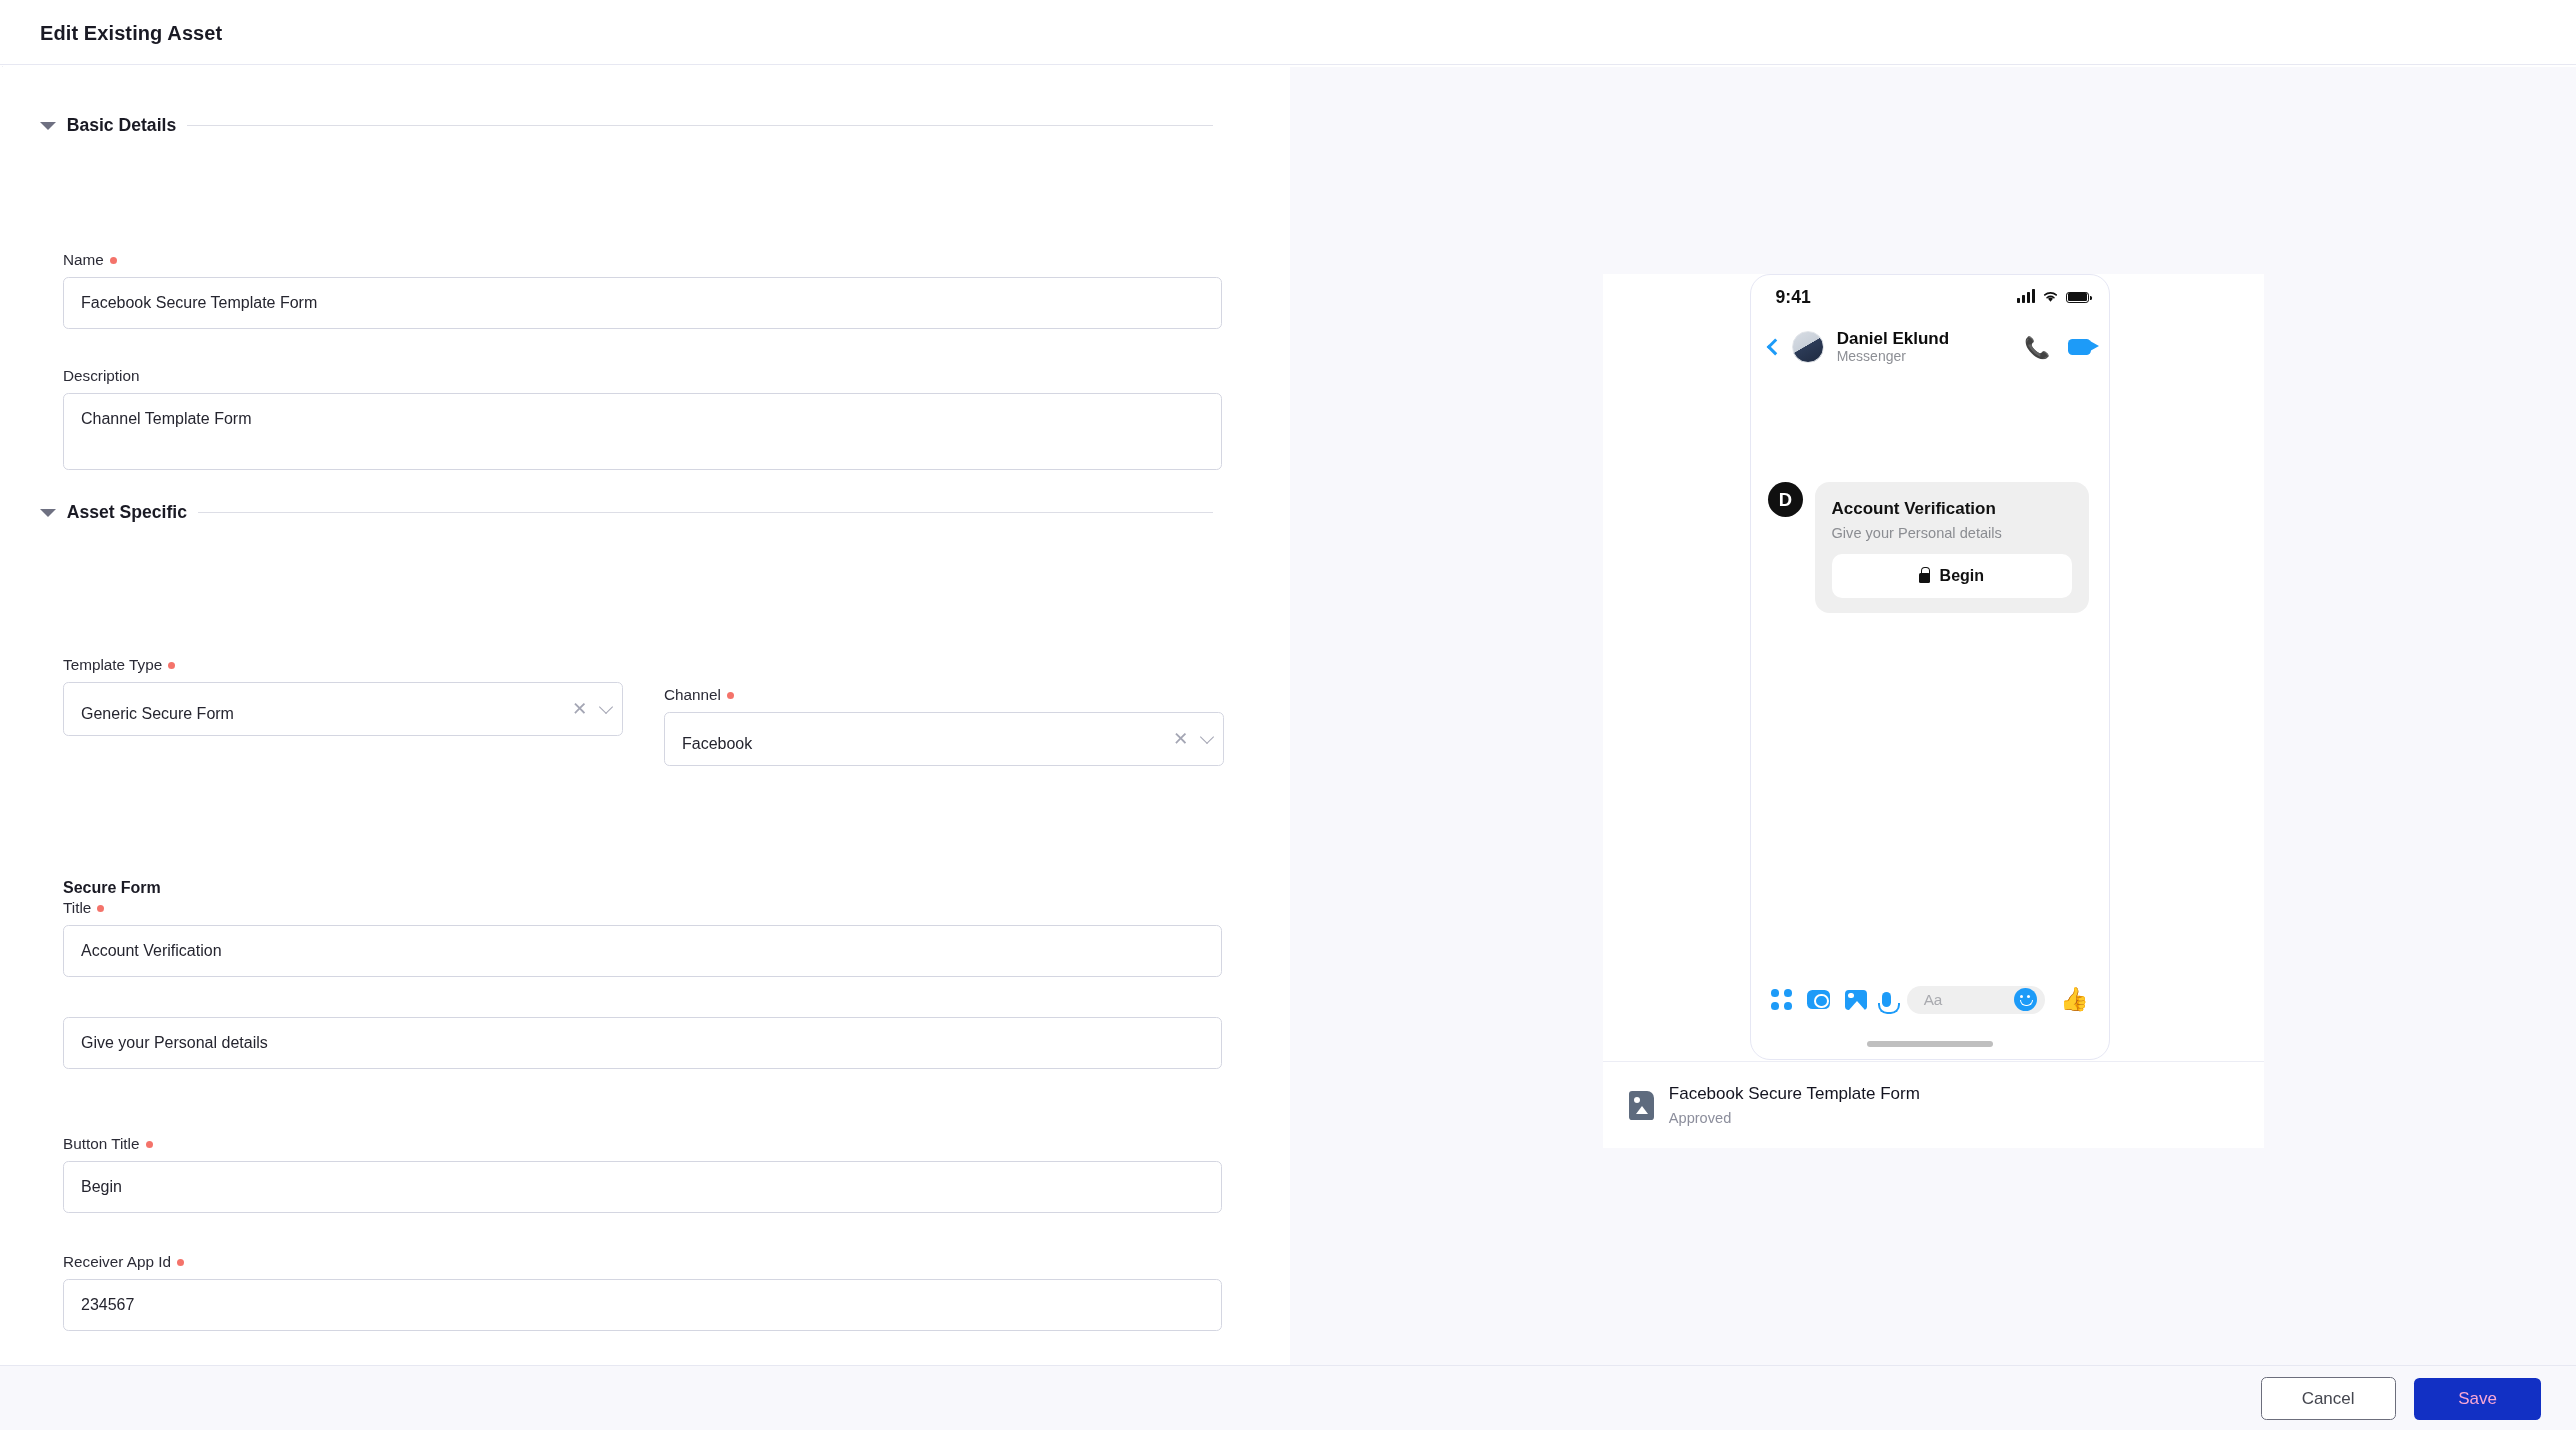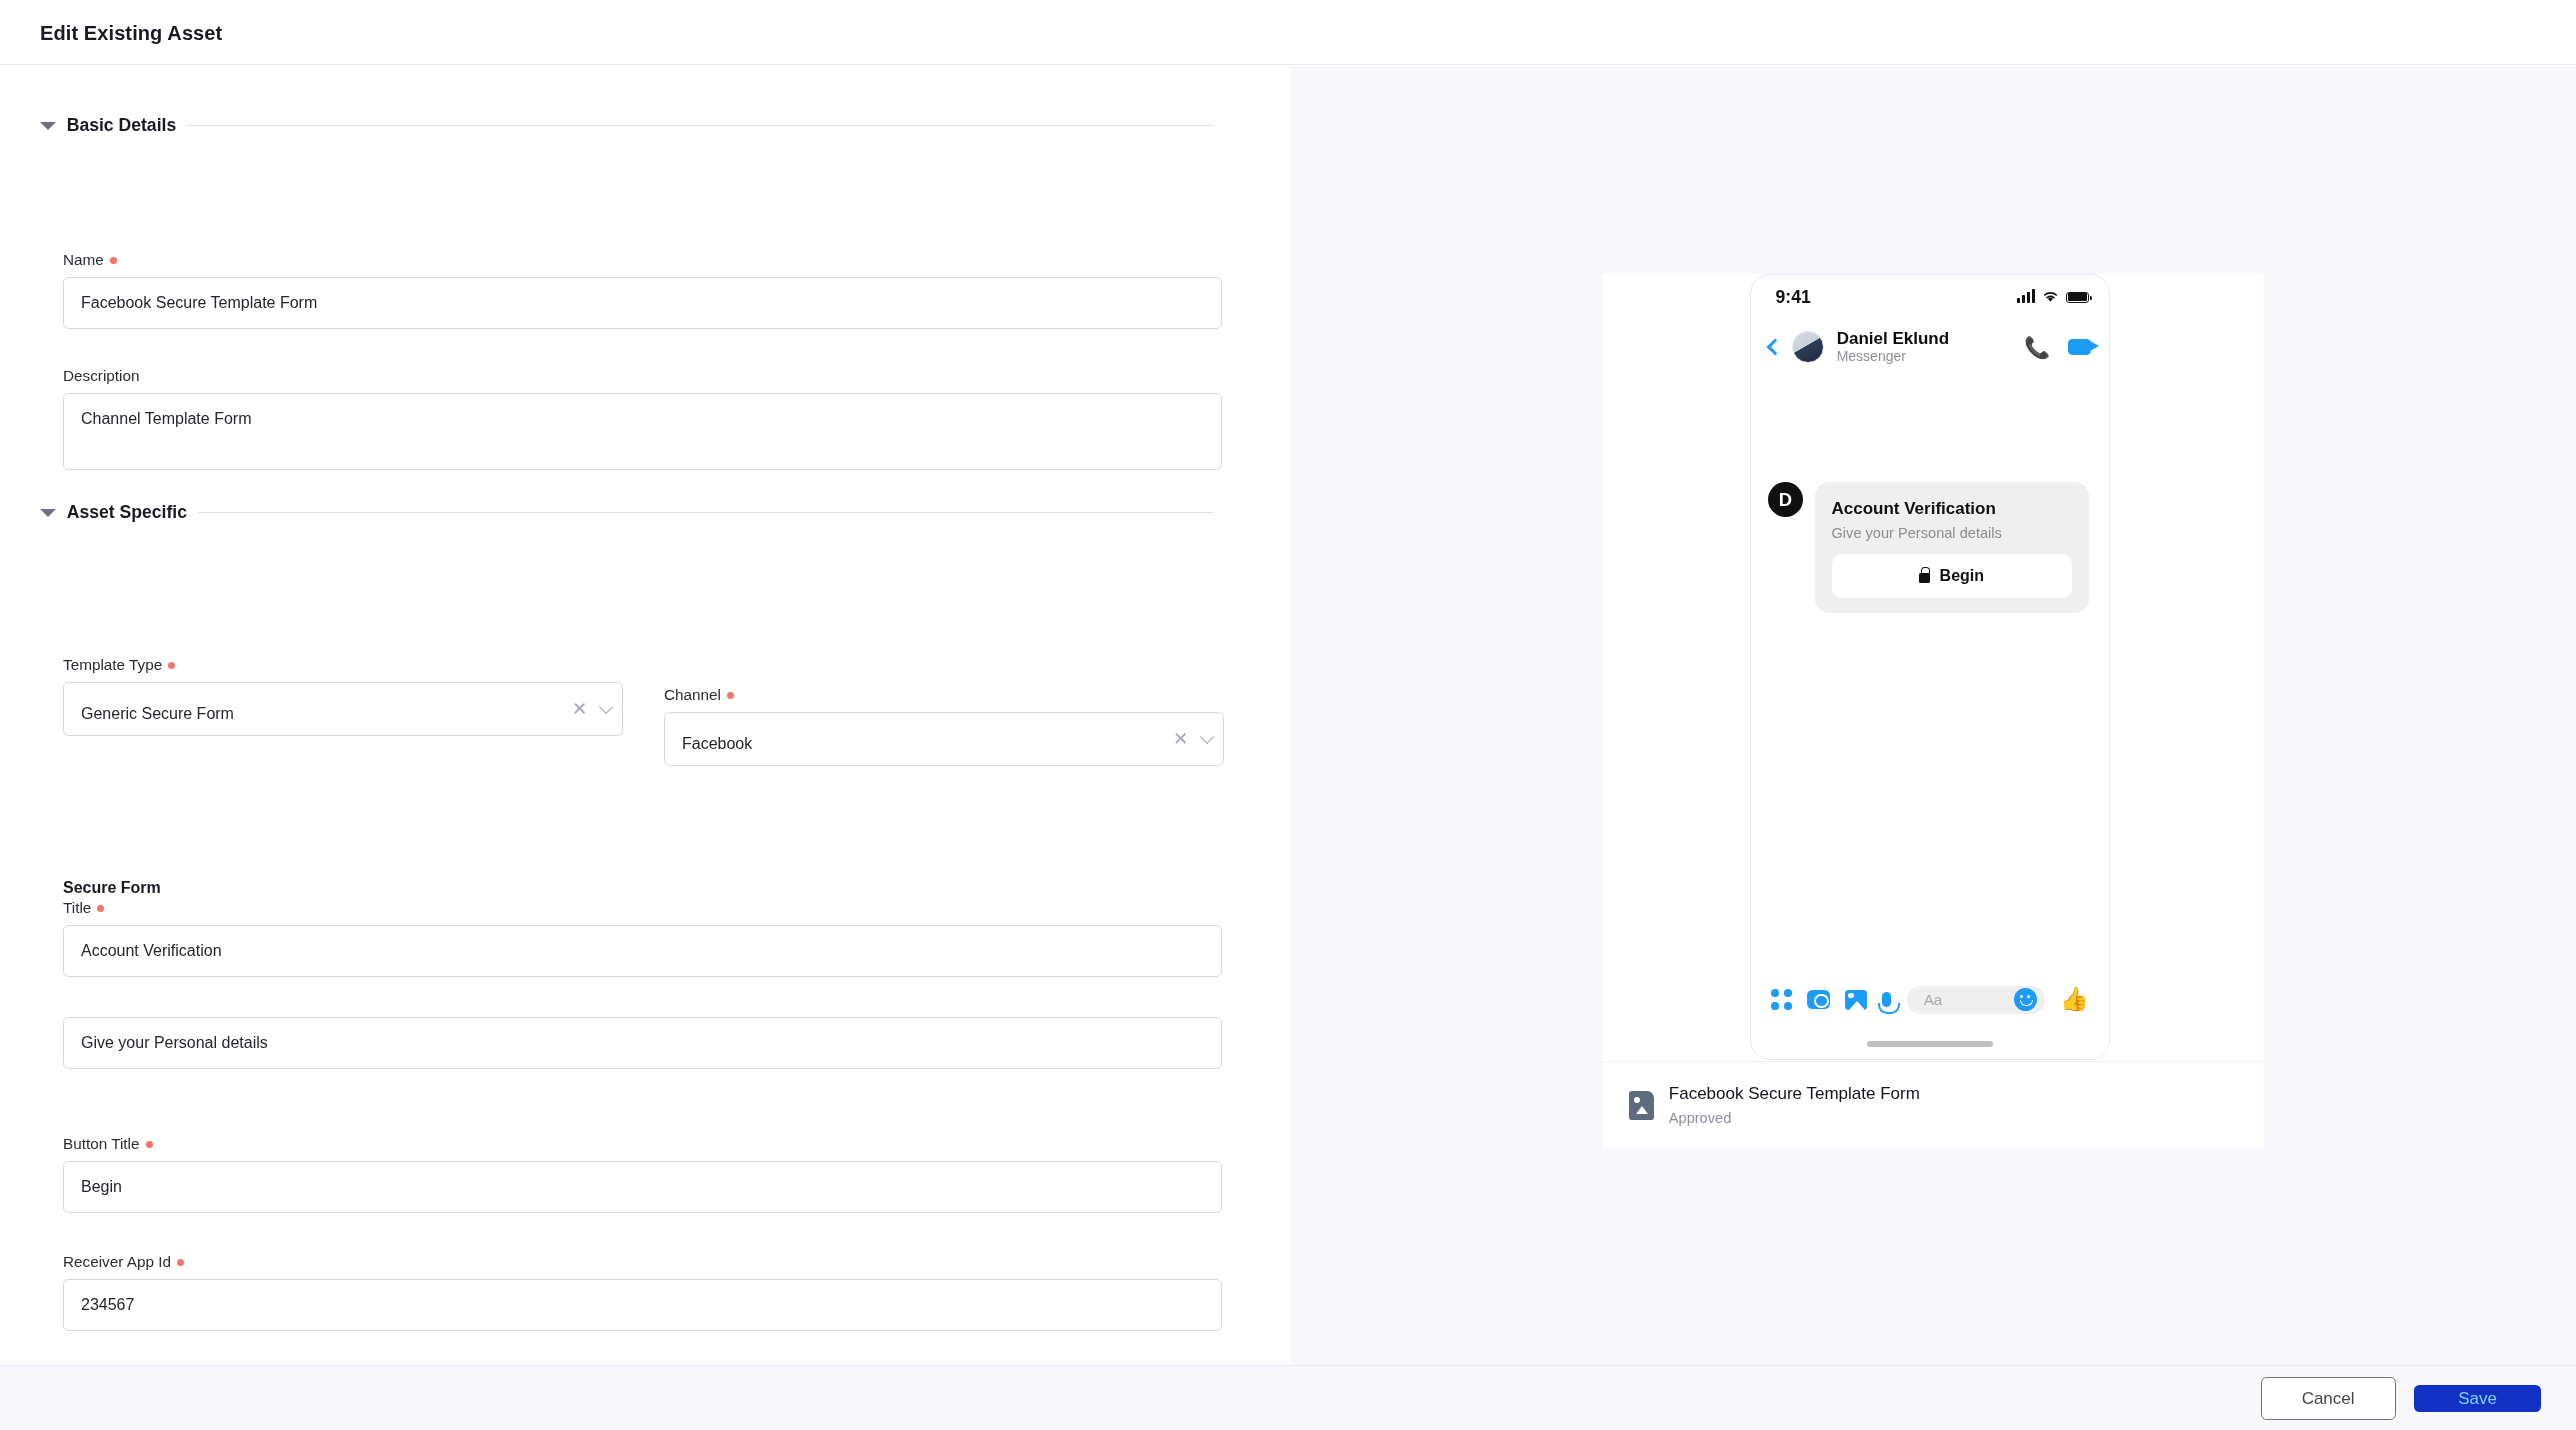--- a/index.html
+++ b/index.html
@@ -162,22 +162,22 @@
     position:absolute; left:0; bottom:0; width:2576px; height:66px;
     background:#F8F8FC; border-top:1.5px solid #E7E8F2;
     display:flex; align-items:center; justify-content:flex-end; gap:18.4px; padding-right:35px;
   }
   .btn-cancel {
     width:135px;height:43px;border:1.5px solid #6C6E7C;border-radius:5.4px;background:#fff;
     font-size:17px;color:#44464F; display:flex;align-items:center;justify-content:center;
     font-family:"Liberation Sans", sans-serif;
   }
   .btn-save {
-    width:127px;height:27px;border:none;border-radius:5.4px;background:#1230C4;
-    font-size:17px;color:#7dd3fc; display:flex;align-items:center;justify-content:center;
+    width:127px;height:42px;border:none;border-radius:5.4px;background:#1230C4;
+    font-size:17px;color:#f9a8d4; display:flex;align-items:center;justify-content:center;
     font-family:"Liberation Sans", sans-serif;
   }
 </style>
 </head>
 <body>
 
 <div class="app">
 
   <div class="topbar">
     <div class="topbar-title">Edit Existing Asset</div>

